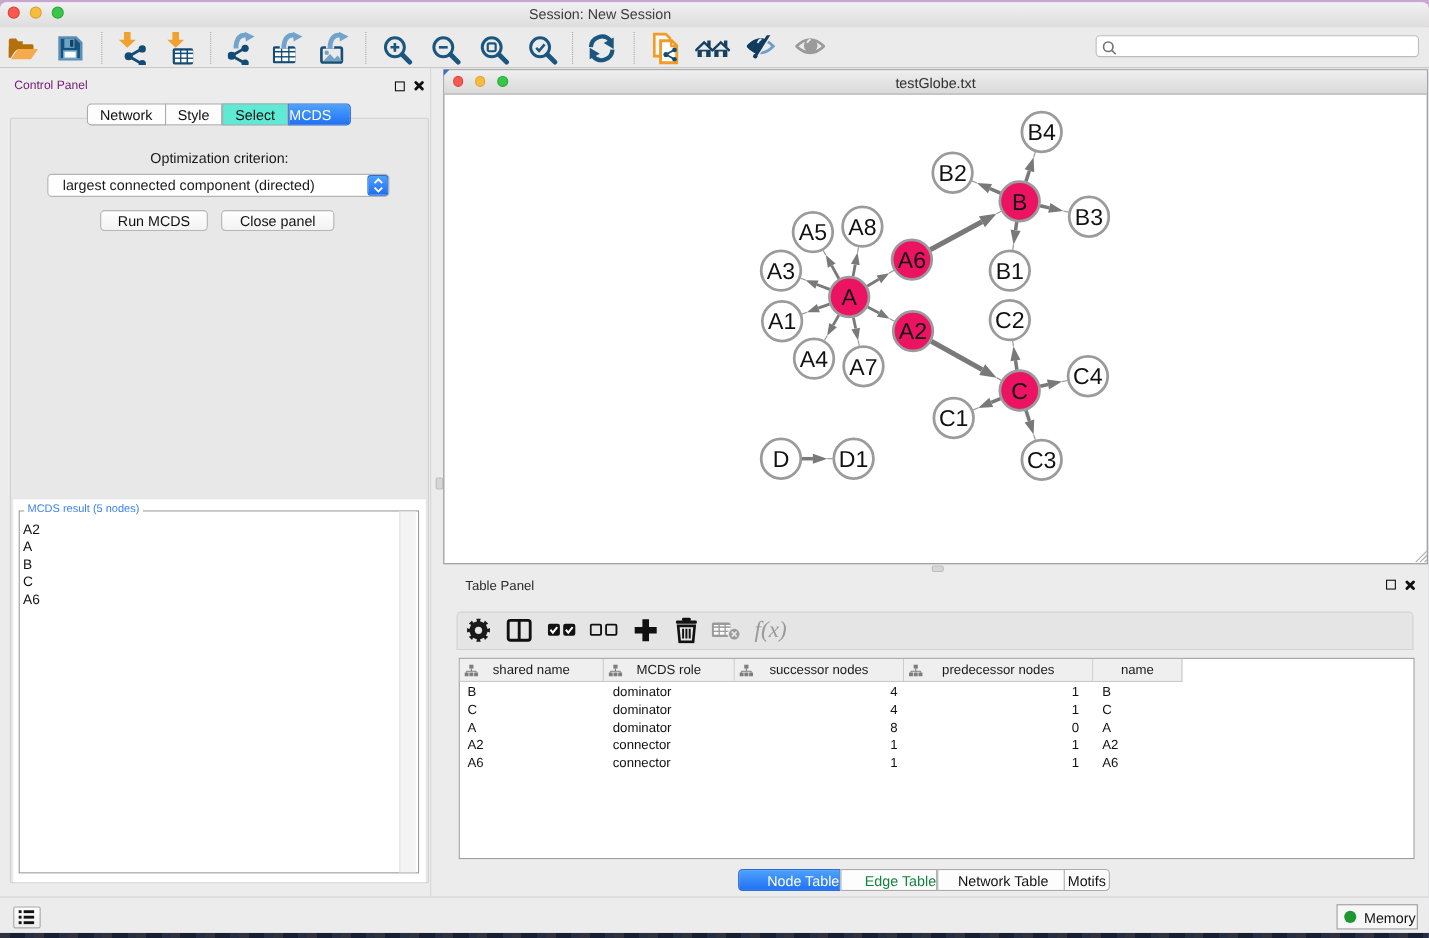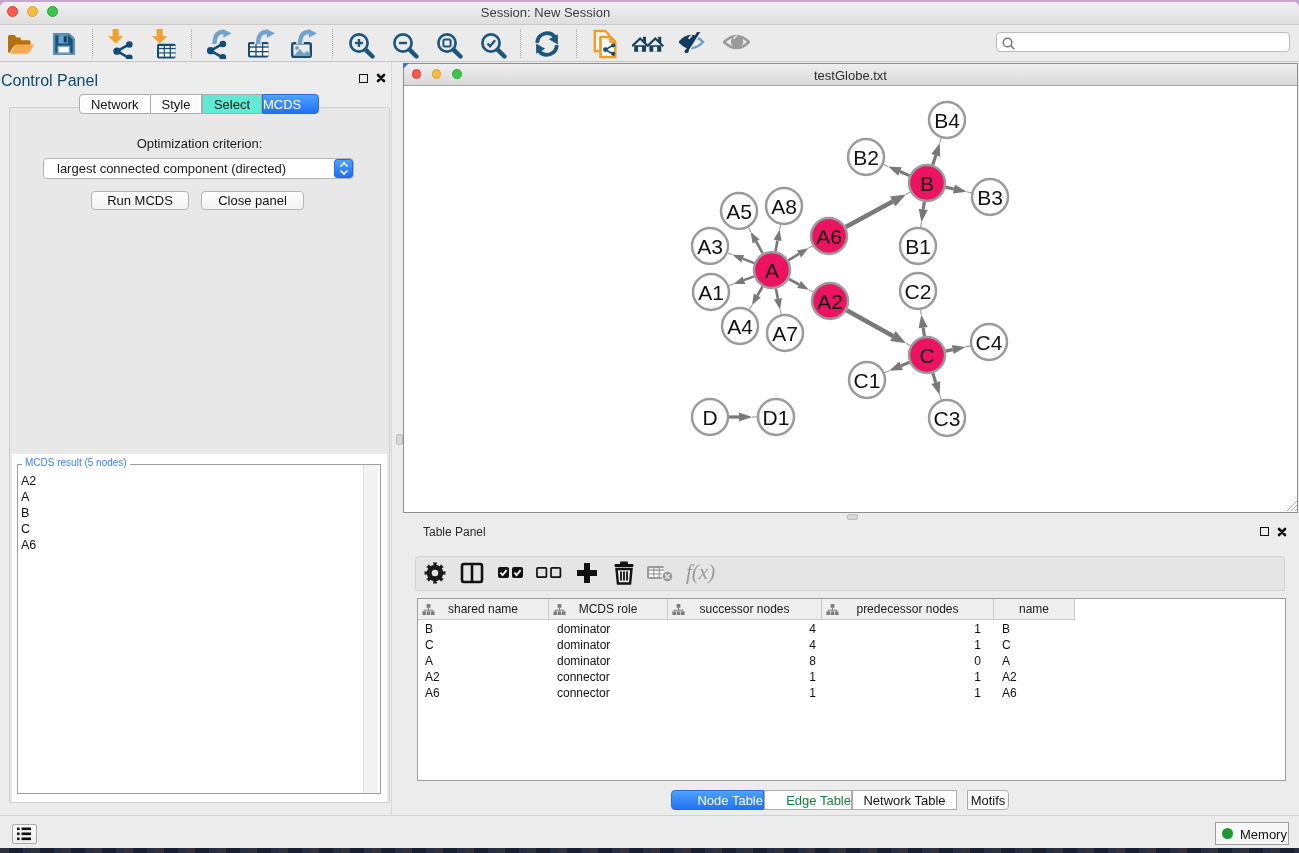--- a/index.html
+++ b/index.html
@@ -172,21 +172,21 @@
     <path d="M1,9 Q13.5,-3 26,9 Q13.5,21 1,9 z" fill="none" stroke="#9a9a9a" stroke-width="2.5"></path>
     <circle cx="14" cy="8.6" r="6.2" fill="#9a9a9a"></circle>
     <path d="M10.8,6 a5,5 0 0 1 3.2,-3.2" stroke="#ebebeb" stroke-width="1.7" fill="none"></path>
   </svg>
 <div class="abs" style="left:996px;top:32px;width:294px;height:20px;background:#fff;border:1px solid #bcbcbc;border-radius:4px"></div>
 <svg style="position:absolute;left:1002px;top:37px" width="13" height="13" viewBox="0 0 13 13">
     <circle cx="5.5" cy="5.5" r="4.3" fill="none" stroke="#757575" stroke-width="1.5"></circle>
     <line x1="8.8" y1="8.8" x2="12.3" y2="12.3" stroke="#757575" stroke-width="1.5"></line>
   </svg>
 <div class="abs" style="left:0;top:62px;width:392px;height:753px;background:#ececec;border-right:1px solid #d8d8d8"></div>
-<div class="abs" style="left:1px;top:72px;font-size:16px;color:#0c4a6e">Control Panel</div>
+<div class="abs" style="left:13px;top:72px;font-size:11px;color:#701a75">Control Panel</div>
 <div class="abs" style="left:359px;top:74px;width:9px;height:9px;border:1.3px solid #111"></div>
 <svg style="position:absolute;left:376px;top:73px" width="10" height="10" viewBox="0 0 10 10">
     <path d="M2,2 L8,8 M8,2 L2,8" stroke="#111" stroke-width="2.6" stroke-linecap="round"></path>
   </svg>
 <div class="abs" style="left:9px;top:107px;width:381px;height:696px;background:#e8e8e8;border:1px solid #d0d0d0;border-radius:2px"></div>
 <div class="abs" style="left:78.5px;top:94px;width:72.5px;height:20px;background:#fdfdfd;color:#111;border:1px solid #ababab;border-radius:4px 0 0 4px;margin-left:0;font-size:13px;text-align:center;line-height:19px">Network</div>
 <div class="abs" style="left:151.0px;top:94px;width:52.0px;height:20px;background:#fdfdfd;color:#111;border:1px solid #ababab;margin-left:-1px;font-size:13px;text-align:center;line-height:19px">Style</div>
 <div class="abs" style="left:203.0px;top:94px;width:60.0px;height:20px;background:#5eead4;color:#111;border:1px solid #ababab;margin-left:-1px;font-size:13px;text-align:center;line-height:19px">Select</div>
 <div class="abs" style="left:263.0px;top:94px;width:57.0px;height:20px;background:linear-gradient(#4da2fc,#2171f5);color:#fff;border:1px solid #2b6cd4;border-radius:0 4px 4px 0;margin-left:-1px;font-size:13px;line-height:19px">MCDS</div>
 <div class="abs" style="left:9px;top:136px;width:381px;text-align:center;font-size:13px;color:#1a1a1a">Optimization criterion:</div>
@@ -441,21 +441,21 @@
 <div class="abs" style="left:740px;top:670px;width:76px;text-align:right;font-size:12px;color:#111">1</div>
 <div class="abs" style="left:905px;top:670px;width:76px;text-align:right;font-size:12px;color:#111">1</div>
 <div class="abs" style="left:1002px;top:670px;font-size:12px;color:#111">A2</div>
 <div class="abs" style="left:425px;top:686px;font-size:12px;color:#111">A6</div>
 <div class="abs" style="left:557px;top:686px;font-size:12px;color:#111">connector</div>
 <div class="abs" style="left:740px;top:686px;width:76px;text-align:right;font-size:12px;color:#111">1</div>
 <div class="abs" style="left:905px;top:686px;width:76px;text-align:right;font-size:12px;color:#111">1</div>
 <div class="abs" style="left:1002px;top:686px;font-size:12px;color:#111">A6</div>
 <div class="abs" style="left:672px;top:790px;width:93px;height:20px;background:linear-gradient(#4da2fc,#2171f5);color:#fff;border:1px solid #2b6cd4;border-radius:4px 0 0 4px;margin-left:-1px;font-size:13px;text-align:right;line-height:19px">Node Table</div>
 <div class="abs" style="left:765px;top:790px;width:88px;height:20px;background:#fdfdfd;color:#15803d;border:1px solid #ababab;margin-left:-1px;font-size:13px;text-align:right;line-height:19px">Edge Table</div>
-<div class="abs" style="left:853px;top:790px;width:105px;height:20px;background:#fdfdfd;color:#111;border:1px solid #ababab;margin-left:-1px;font-size:13px;text-align:center;line-height:19px">Network Table</div>
+<div class="abs" style="left:853px;top:790px;width:120px;height:20px;background:#fdfdfd;color:#111;border:1px solid #ababab;margin-left:-1px;font-size:13px;text-align:center;line-height:19px">Network Table</div>
 <div class="abs" style="left:968px;top:790px;width:42px;height:20px;background:#fdfdfd;color:#111;border:1px solid #ababab;border-radius:0 4px 4px 0;margin-left:-1px;font-size:13px;text-align:center;line-height:19px">Motifs</div>
 <div class="abs" style="left:0;top:815px;width:1299px;height:33px;background:#ececec;border-top:1px solid #d2d2d2"></div>
 <div class="abs" style="left:12px;top:824px;width:25px;height:20px;background:linear-gradient(#fdfdfd,#eee);border:1px solid #a9a9a9;border-radius:2px"></div>
 <svg style="position:absolute;left:16px;top:825px" width="16" height="17" viewBox="0 0 16 17">
     <rect x="1" y="2.5" width="2.6" height="2.6" fill="#111"></rect>
     <rect x="5.5" y="2.5" width="9.5" height="2.6" fill="#111"></rect>
     <rect x="1" y="7.5" width="2.6" height="2.6" fill="#111"></rect>
     <rect x="5.5" y="7.5" width="9.5" height="2.6" fill="#111"></rect>
     <rect x="1" y="12.5" width="2.6" height="2.6" fill="#111"></rect>
     <rect x="5.5" y="12.5" width="9.5" height="2.6" fill="#111"></rect>

